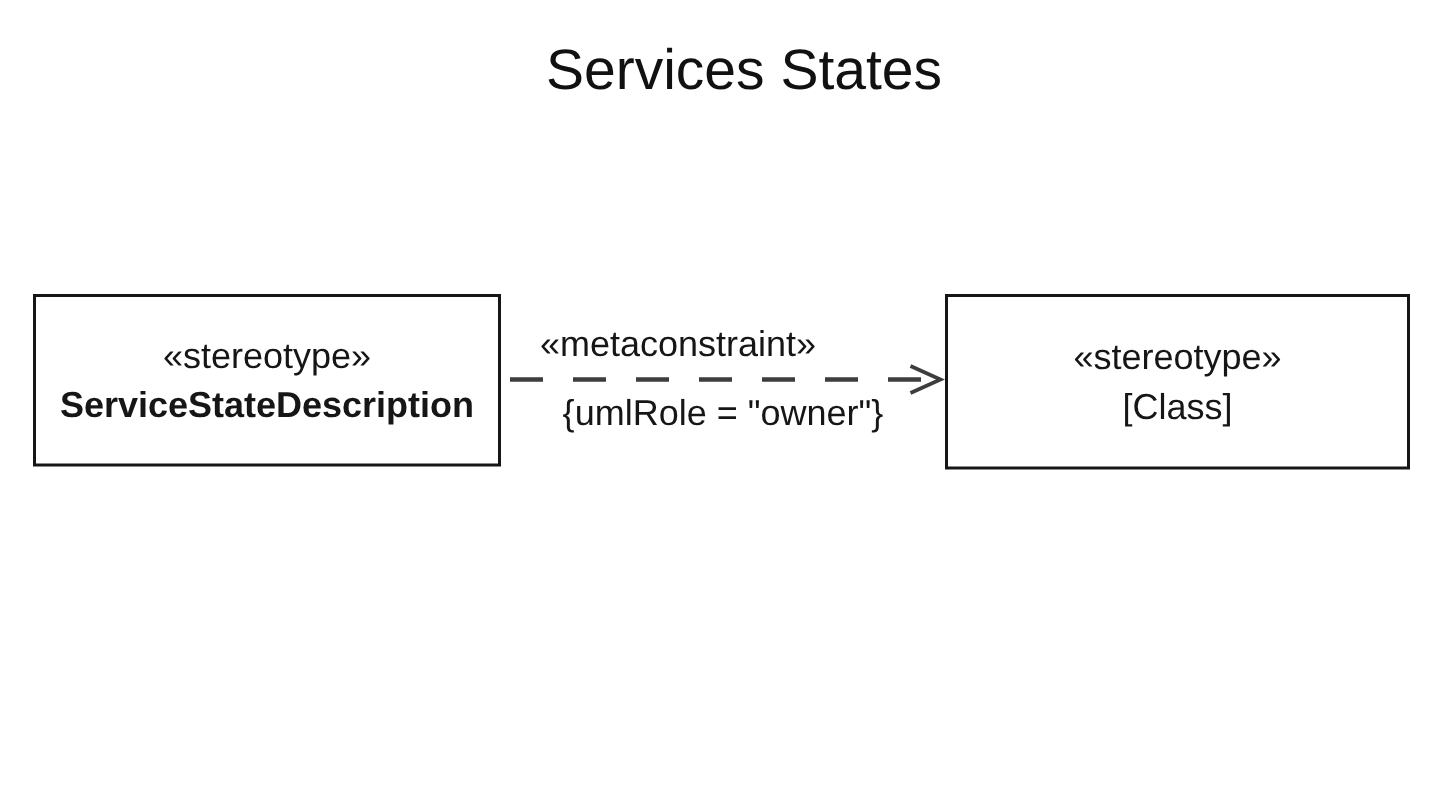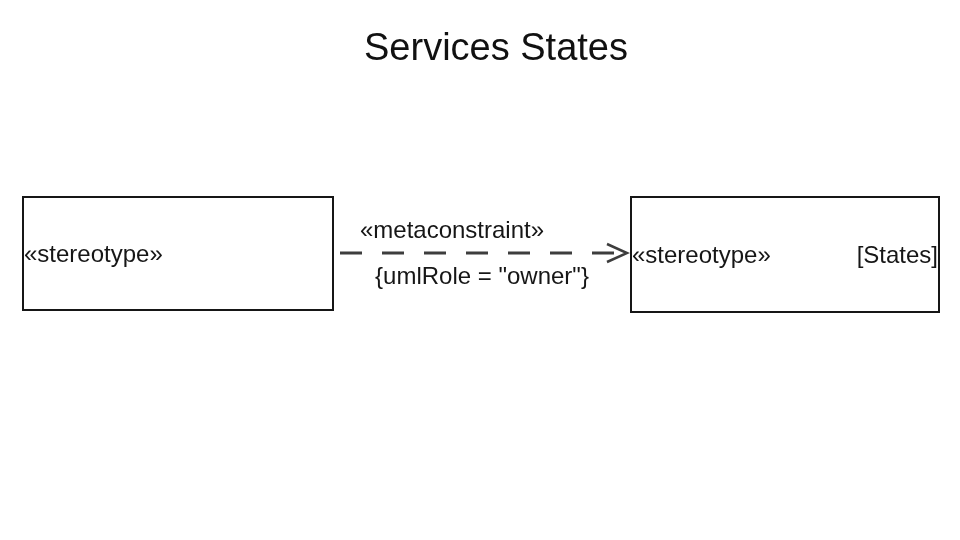--- a/index.html
+++ b/index.html
@@ -24,23 +24,23 @@
     color: #111111;
     white-space: nowrap;
     padding-left: 16px;
   }
   .uml-box {
     position: absolute;
     box-sizing: border-box;
     border: 2px solid #161616;
     background: #ffffff;
     display: flex;
-    flex-direction: row;
+    flex-direction: column;
     align-items: center;
-    justify-content: space-between;
+    justify-content: center;
   }
   .uml-box-left  { left: 22px;  top: 196px; width: 312px; height: 115px; }
   .uml-box-right { left: 630px; top: 196px; width: 310px; height: 117px; }
   .box-line {
     font-size: 24px;
     line-height: 33px;
     white-space: nowrap;
     text-align: center;
   }
   .box-name { font-weight: bold; }
@@ -74,29 +74,30 @@
 </style>
 </head>
 <body>
 
 <div class="slide">
 
   <div class="slide-title">Services States</div>
 
   <div class="uml-box uml-box-left">
     <div class="box-line">«stereotype»</div>
+    <div class="box-line box-name">ServiceStateDescription</div>
   </div>
 
   <div class="conn-label-top">«metaconstraint»</div>
 
   <svg class="conn-svg" viewBox="0 0 296 26">
     <line x1="6" y1="13" x2="280" y2="13" stroke="#3d3d3d" stroke-width="3" stroke-dasharray="22 20"></line>
     <path d="M273,4 L293,13 L273,22" fill="none" stroke="#3d3d3d" stroke-width="2.5"></path>
   </svg>
 
   <div class="conn-label-bottom">{umlRole = "owner"}</div>
 
   <div class="uml-box uml-box-right">
     <div class="box-line">«stereotype»</div>
-    <div class="box-line">[States]</div>
+    <div class="box-line">[Class]</div>
   </div>
 
 </div>
 
 </body></html>

